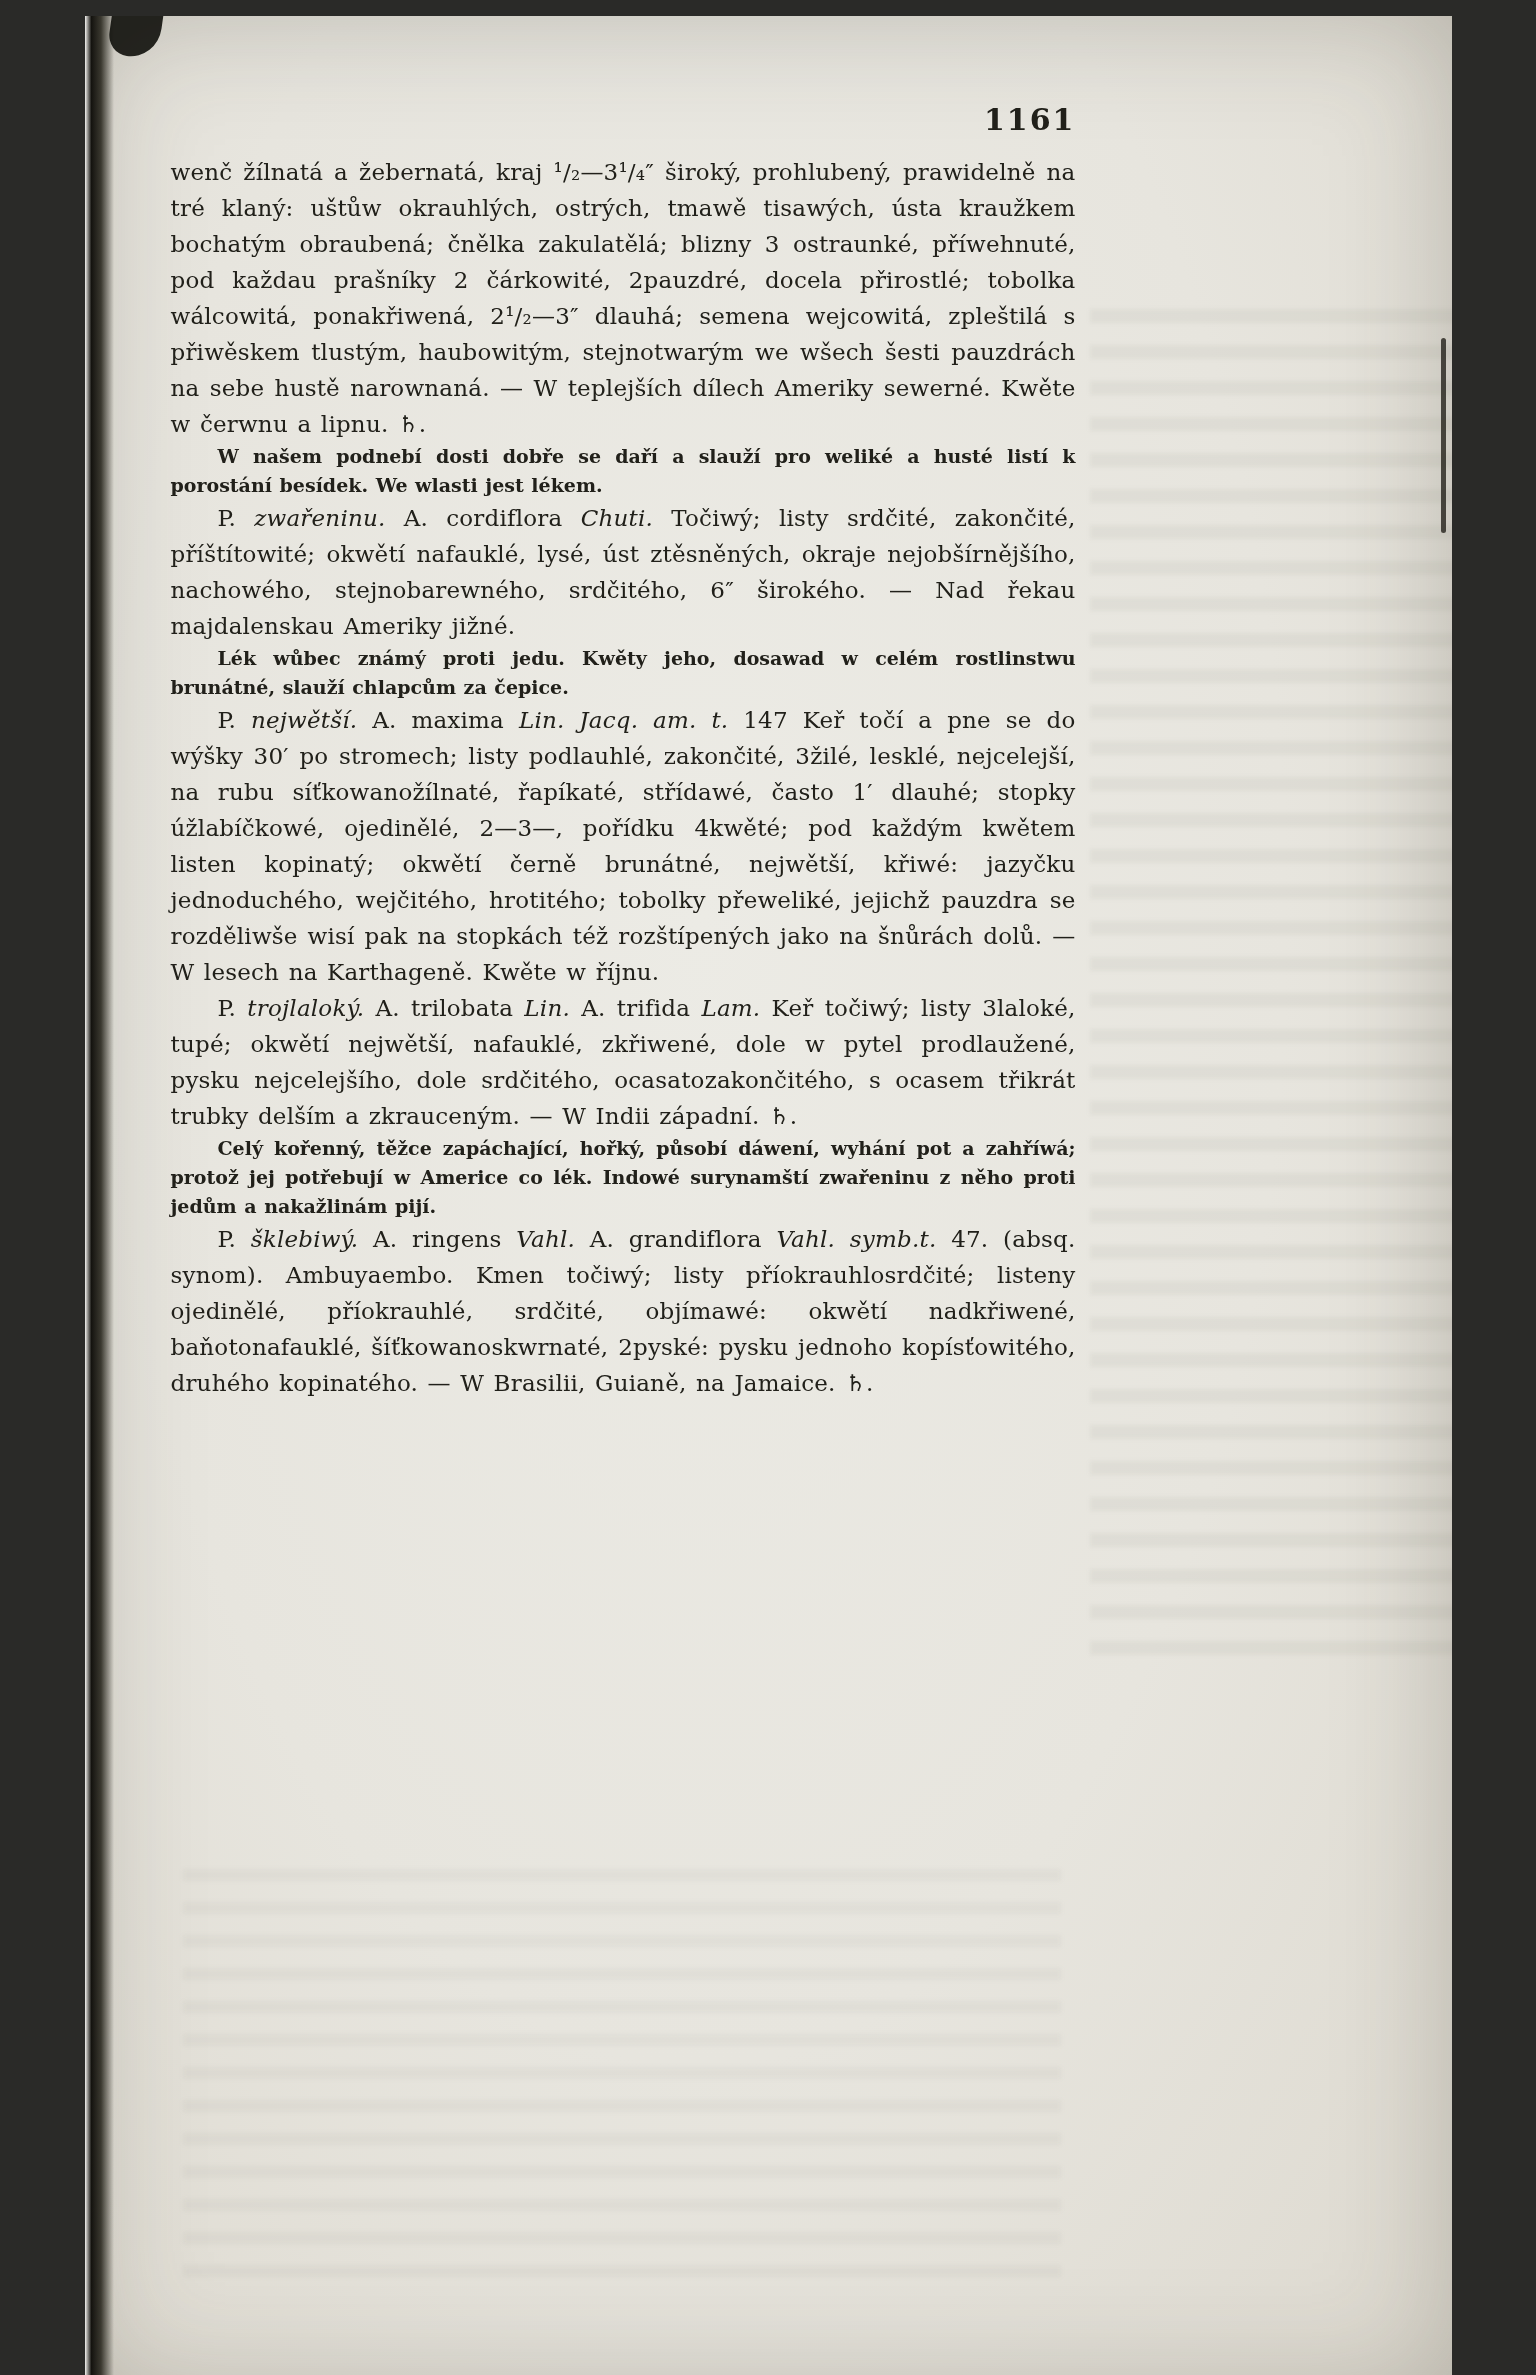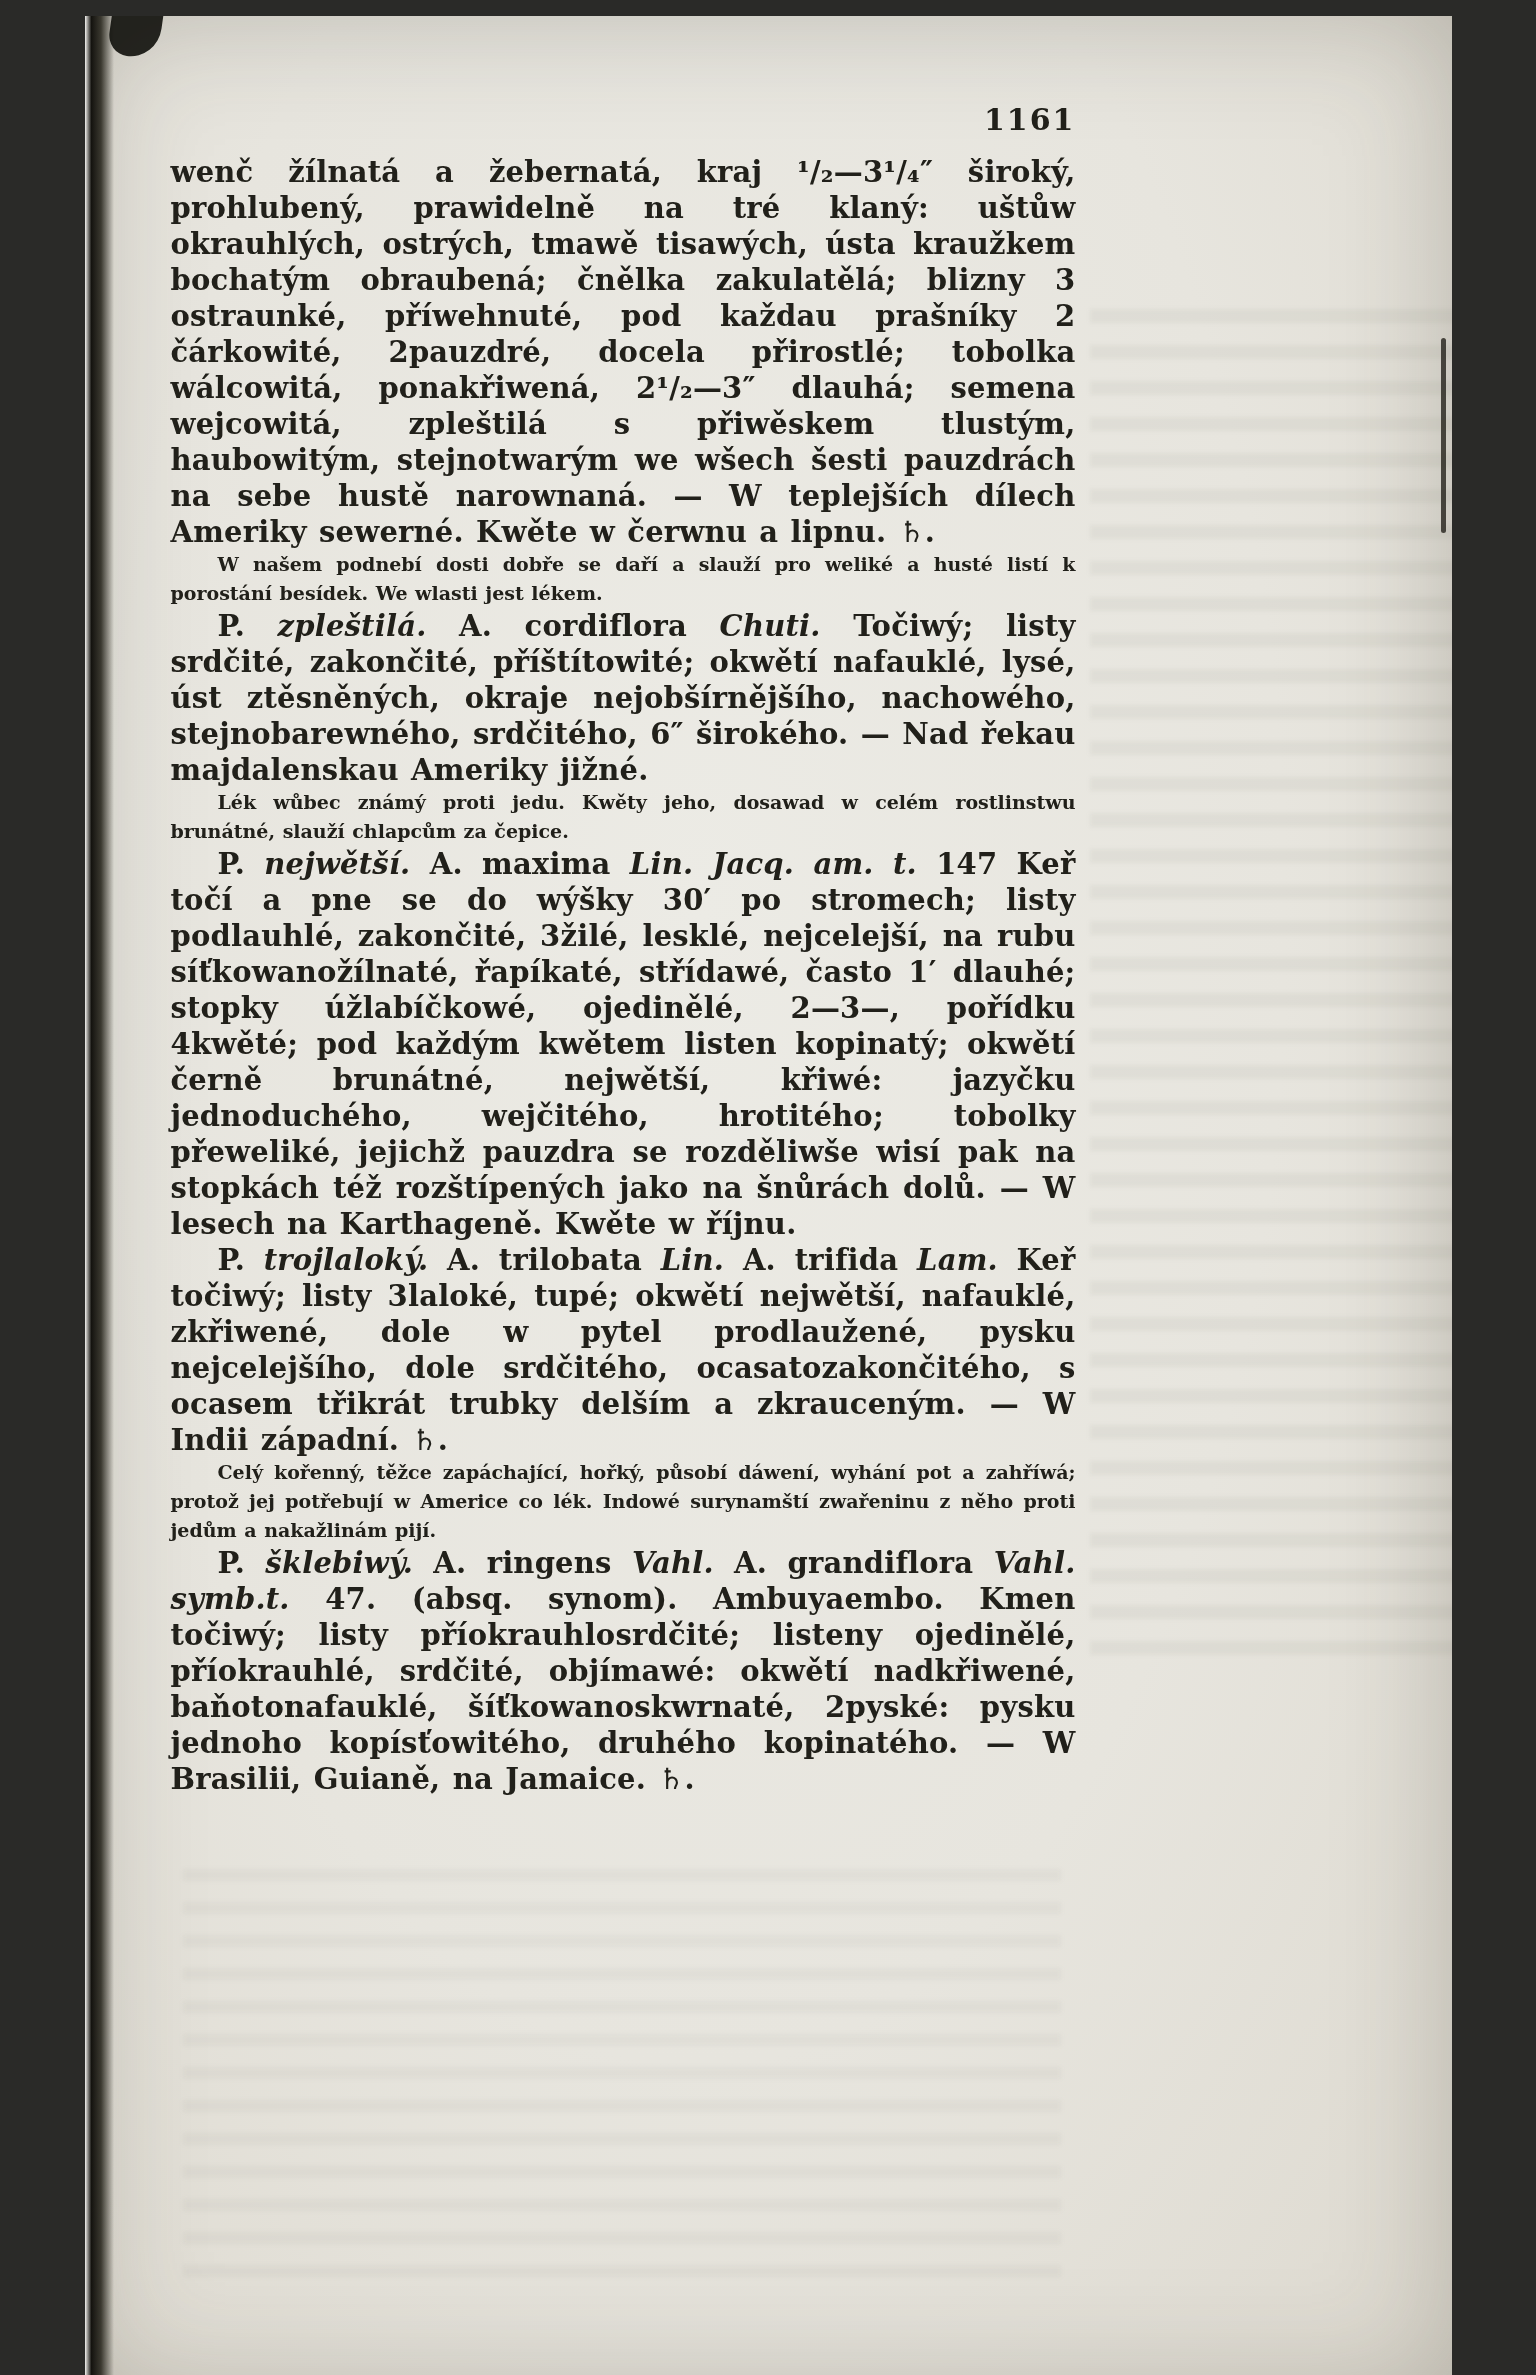--- a/index.html
+++ b/index.html
@@ -27,38 +27,38 @@
     filter:blur(2px);}
   .bleedthrough-bottom{position:absolute;left:98px;top:1853px;width:878px;height:410px;
     background:repeating-linear-gradient(180deg,rgba(110,112,96,.05) 0px,rgba(110,112,96,.05) 11.7px,rgba(0,0,0,0) 11.7px,rgba(0,0,0,0) 33px);
     filter:blur(2px);}
   
   .page-number{
     position:absolute;left:86px;top:86px;width:905px;
     text-align:right;font-size:30px;font-weight:bold;letter-spacing:2px;}
   .text-block{position:absolute;left:86px;top:138px;width:905px;}
   .para{margin:0;text-align:justify;}
-  .para-body{font-size:29px;line-height:36px;font-weight:bold;word-spacing:2px;letter-spacing:0.2px;}
+  .para-body{font-size:23px;line-height:36px;font-weight:normal;word-spacing:2px;letter-spacing:0.2px;}
   .para-note{font-size:19px;line-height:29px;font-weight:bold;word-spacing:1px;}
   .indented{text-indent:47px;}
   .italic{font-style:italic;}
 </style>
 </head>
 <body>
 
 <div class="scan">
   <div class="bleedthrough"></div>
   <div class="bleedthrough-bottom"></div>
 
   <div class="page-number">1161</div>
 
   <div class="text-block">
       <p class="para para-body"><span>wenč žílnatá a žebernatá, kraj ¹/₂—3¹/₄″ široký, prohlubený, prawidelně na tré klaný: uštůw okrauhlých, ostrých, tmawě tisawých, ústa kraužkem bochatým obraubená; čnělka zakulatělá; blizny 3 ostraunké, příwehnuté, pod každau prašníky 2 čárkowité, 2pauzdré, docela přirostlé; tobolka wálcowitá, ponakřiwená, 2¹/₂—3″ dlauhá; semena wejcowitá, zpleštilá s přiwěskem tlustým, haubowitým, stejnotwarým we wšech šesti pauzdrách na sebe hustě narownaná. — W teplejších dílech Ameriky sewerné. Kwěte w čerwnu a lipnu. ♄.</span></p>
       <p class="para para-note indented"><span>W našem podnebí dosti dobře se daří a slauží pro weliké a husté listí k porostání besídek. We wlasti jest lékem.</span></p>
-      <p class="para para-body indented"><span>P. </span><span class="italic">zpleštilá.</span><span> A. cordiflora </span><span class="italic">Chuti.</span><span> Točiwý; listy srdčité, zakončité, příštítowité; okwětí nafauklé, lysé, úst ztěsněných, okraje nejobšírnějšího, nachowého, stejnobarewného, srdčitého, 6″ širokého. — Nad řekau majdalenskau Ameriky jižné.</span></p>
+      <p class="para para-body indented"><span>P. </span><span class="italic">zwařeninu.</span><span> A. cordiflora </span><span class="italic">Chuti.</span><span> Točiwý; listy srdčité, zakončité, příštítowité; okwětí nafauklé, lysé, úst ztěsněných, okraje nejobšírnějšího, nachowého, stejnobarewného, srdčitého, 6″ širokého. — Nad řekau majdalenskau Ameriky jižné.</span></p>
       <p class="para para-note indented"><span>Lék wůbec známý proti jedu. Kwěty jeho, dosawad w celém rostlinstwu brunátné, slauží chlapcům za čepice.</span></p>
       <p class="para para-body indented"><span>P. </span><span class="italic">nejwětší.</span><span> A. maxima </span><span class="italic">Lin. Jacq. am. t.</span><span> 147  Keř točí a pne se do wýšky 30′ po stromech; listy podlauhlé, zakončité, 3žilé, lesklé, nejcelejší, na rubu síťkowanožílnaté, řapíkaté, střídawé, často 1′ dlauhé; stopky úžlabíčkowé, ojedinělé, 2—3—, pořídku 4kwěté; pod každým kwětem listen kopinatý; okwětí černě brunátné, nejwětší, křiwé: jazyčku jednoduchého, wejčitého, hrotitého; tobolky přeweliké, jejichž pauzdra se rozděliwše wisí pak na stopkách též rozštípených jako na šnůrách dolů. — W lesech na Karthageně. Kwěte w říjnu.</span></p>
       <p class="para para-body indented"><span>P. </span><span class="italic">trojlaloký.</span><span> A. trilobata </span><span class="italic">Lin.</span><span> A. trifida </span><span class="italic">Lam.</span><span> Keř točiwý; listy 3laloké, tupé; okwětí nejwětší, nafauklé, zkřiwené, dole w pytel prodlaužené, pysku nejcelejšího, dole srdčitého, ocasatozakončitého, s ocasem třikrát trubky delším a zkrauceným. — W Indii západní. ♄.</span></p>
       <p class="para para-note indented"><span>Celý kořenný, těžce zapáchající, hořký, působí dáwení, wyhání pot a zahříwá; protož jej potřebují w Americe co lék. Indowé surynamští zwařeninu z něho proti jedům a nakažlinám pijí.</span></p>
       <p class="para para-body indented"><span>P. </span><span class="italic">šklebiwý.</span><span> A. ringens </span><span class="italic">Vahl.</span><span> A. grandiflora </span><span class="italic">Vahl. symb.t.</span><span> 47. (absq. synom). Ambuyaembo. Kmen točiwý; listy příokrauhlosrdčité; listeny ojedinělé, příokrauhlé, srdčité, objímawé: okwětí nadkřiwené, baňotonafauklé, šíťkowanoskwrnaté, 2pyské: pysku jednoho kopísťowitého, druhého kopinatého. — W Brasilii, Guianě, na Jamaice. ♄.</span></p>
     </div>
 
   <div class="edge-left"></div>
   <div class="edge-bottom"></div>
   <div class="blot-topleft"></div>

